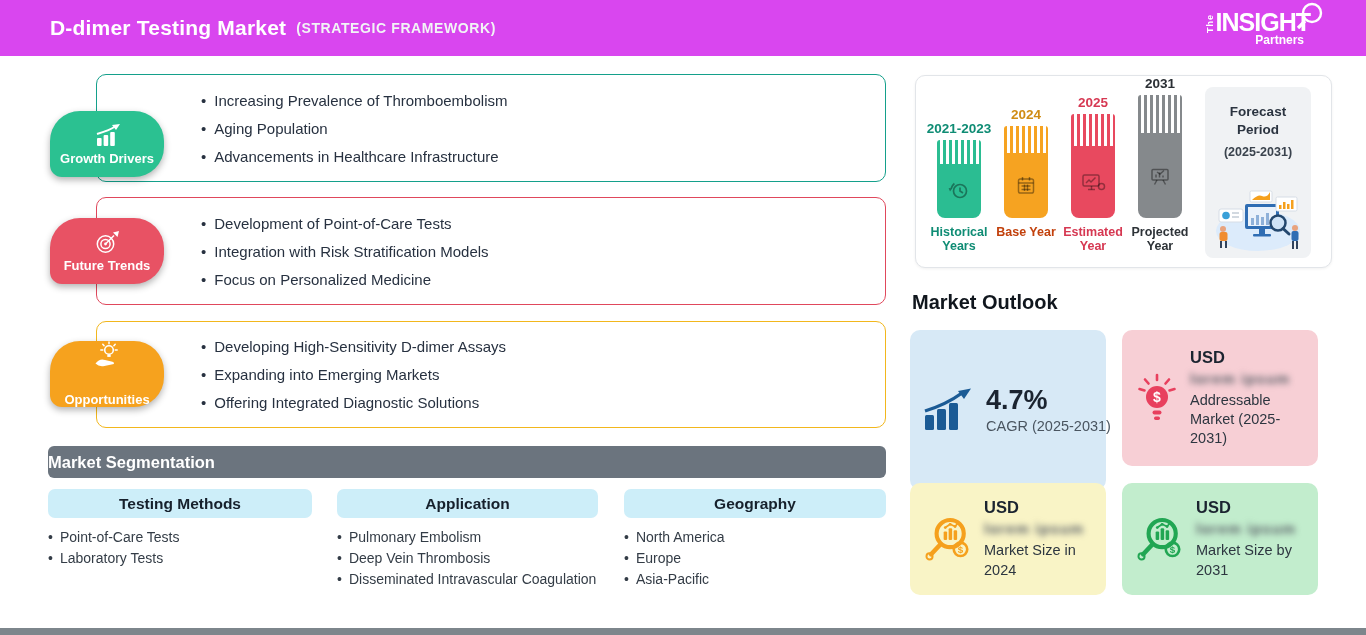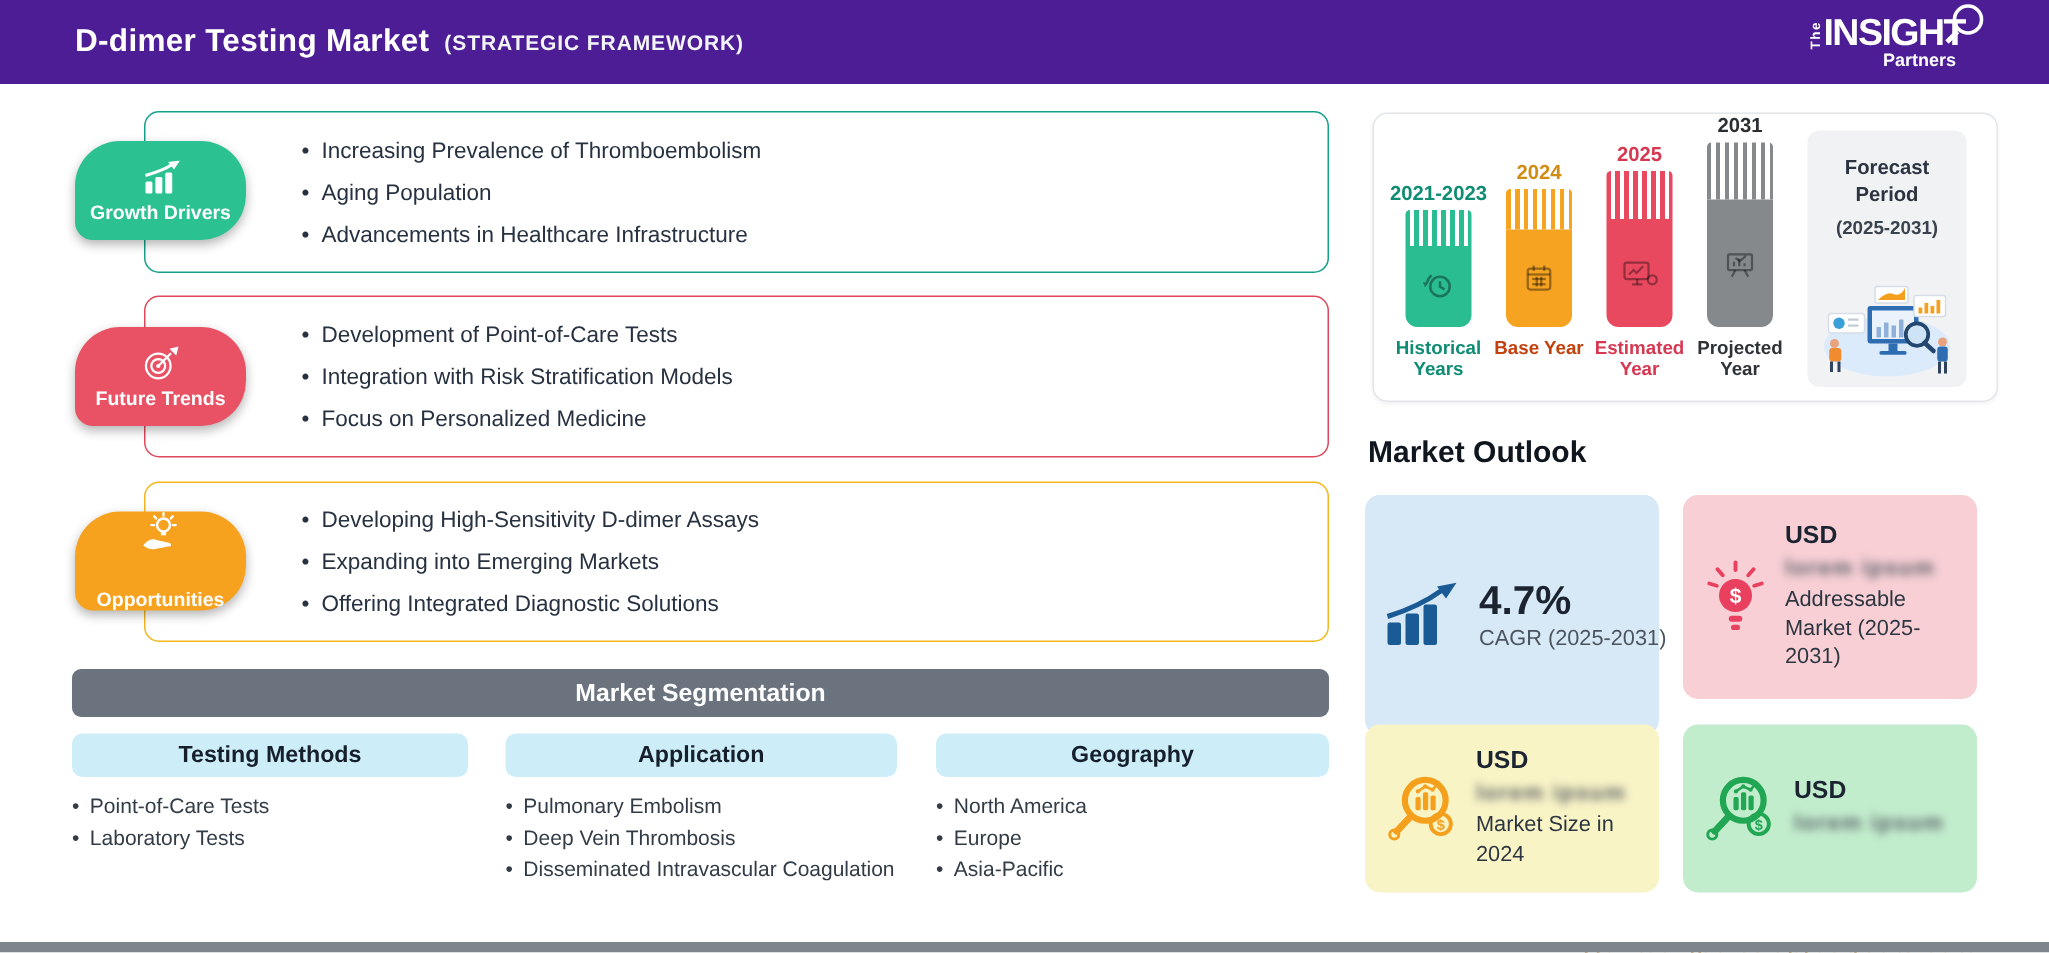--- a/index.html
+++ b/index.html
@@ -25,27 +25,27 @@
   .fw-box ul { list-style:none; display:contents; }
   .fw-box li { font-size:15px; color:#273140; }
   .fw-box li::before { content:"•"; margin-right:8px; color:#273140; }
   .s0 { top:74px; height:108px; }
   .s1 { top:197px; height:108px; }
   .s2 { top:321px; height:107px; }
 
   .fw-pill { position:absolute; left:50px; width:114px; height:66px; border-radius:30px 30px 30px 12px;
              display:flex; flex-direction:column; align-items:center; justify-content:center;
              box-shadow:0 3px 7px rgba(0,0,0,.3); z-index:2; }
-  .p0 { top:94px; } .p1 { top:218px; } .p2 { top:341px; }
+  .p0 { top:111px; } .p1 { top:218px; } .p2 { top:341px; }
   .pill-label { color:#fff; font-size:13px; font-weight:bold; margin-top:2px; white-space:nowrap; }
   .pill-icon { height:26px; display:flex; align-items:center; }
 
   
   .seg-bar { position:absolute; left:48px; top:446px; width:838px; height:32px; border-radius:6px;
-             background:#6b747e; display:flex; align-items:center; justify-content:center;
+             background:#6b747e; display:flex; align-items:center; 
              color:#fff; font-size:16.5px; font-weight:bold; }
   .seg-col { position:absolute; top:489px; }
   .c0 { left:48px; width:264px; } .c1 { left:337px; width:261px; } .c2 { left:624px; width:262px; }
   .seg-header { height:29px; border-radius:7px; background:#cdeef9; display:flex; align-items:center;
                 justify-content:center; font-size:15.5px; font-weight:bold; color:#16202c; }
   .seg-col ul { list-style:none; margin-top:9px; }
   .seg-col li { font-size:14px; color:#333c46; line-height:21px; white-space:nowrap; }
   .seg-col li::before { content:"•"; margin-right:7px; }
 
   
@@ -80,21 +80,21 @@
                letter-spacing:1px; margin:3px 0 4px; }
   .card-label { font-size:14.5px; color:#2d3640; line-height:1.32; }
 
   .source-line { position:absolute; right:48px; top:629px; font-size:19px; color:#a16207; }
 
   .bottom-strip { position:absolute; left:0; bottom:0; width:1366px; height:7px; background:#7d868c; }
 </style>
 </head>
 <body>
 
-<div class="header" style="background: #4c1d95;">
+<div class="header" style="background: #d946ef;">
   <span class="header-title">D-dimer Testing Market</span>
   <span class="header-subtitle">(STRATEGIC FRAMEWORK)</span>
   <div class="logo">
     <span class="logo-the">The</span>
     <div class="logo-main">
       <span class="logo-insight">INSIGHT</span>
       <svg class="logo-lens" width="34" height="34" viewBox="0 0 34 34">
         <circle cx="20" cy="12" r="9" fill="none" stroke="#fff" stroke-width="2.4"></circle>
         <line x1="13" y1="20" x2="6" y2="27" stroke="#fff" stroke-width="3.2"></line>
       </svg>
@@ -380,17 +380,18 @@
         <circle cx="29.5" cy="11.5" r="1.3" fill="currentColor"></circle>
       <line x1="15.5" y1="28.5" x2="7.5" y2="37" stroke="currentColor" stroke-width="4.2" stroke-linecap="round"></line>
       <circle cx="6" cy="39" r="2.8" fill="none" stroke="currentColor" stroke-width="1.8"></circle>
       <circle cx="34.5" cy="32.5" r="6.2" fill="none" stroke="currentColor" stroke-width="2.4"></circle>
       <text x="34.5" y="36" text-anchor="middle" font-size="9" font-weight="bold" fill="currentColor" font-family="'Liberation Sans',sans-serif">$</text>
     </svg>
   </span>
   <div>
     <span class="card-currency">USD</span>
     <span class="card-blur">lorem ipsum</span>
+    <div class="card-label">Market Size by 2031</div>
   </div>
 </div>
 
 <div class="source-line">Source: theinsightpartners.com</div>
 <div class="bottom-strip" style="background: rgb(125, 134, 140);"></div>
 
 </body></html>

